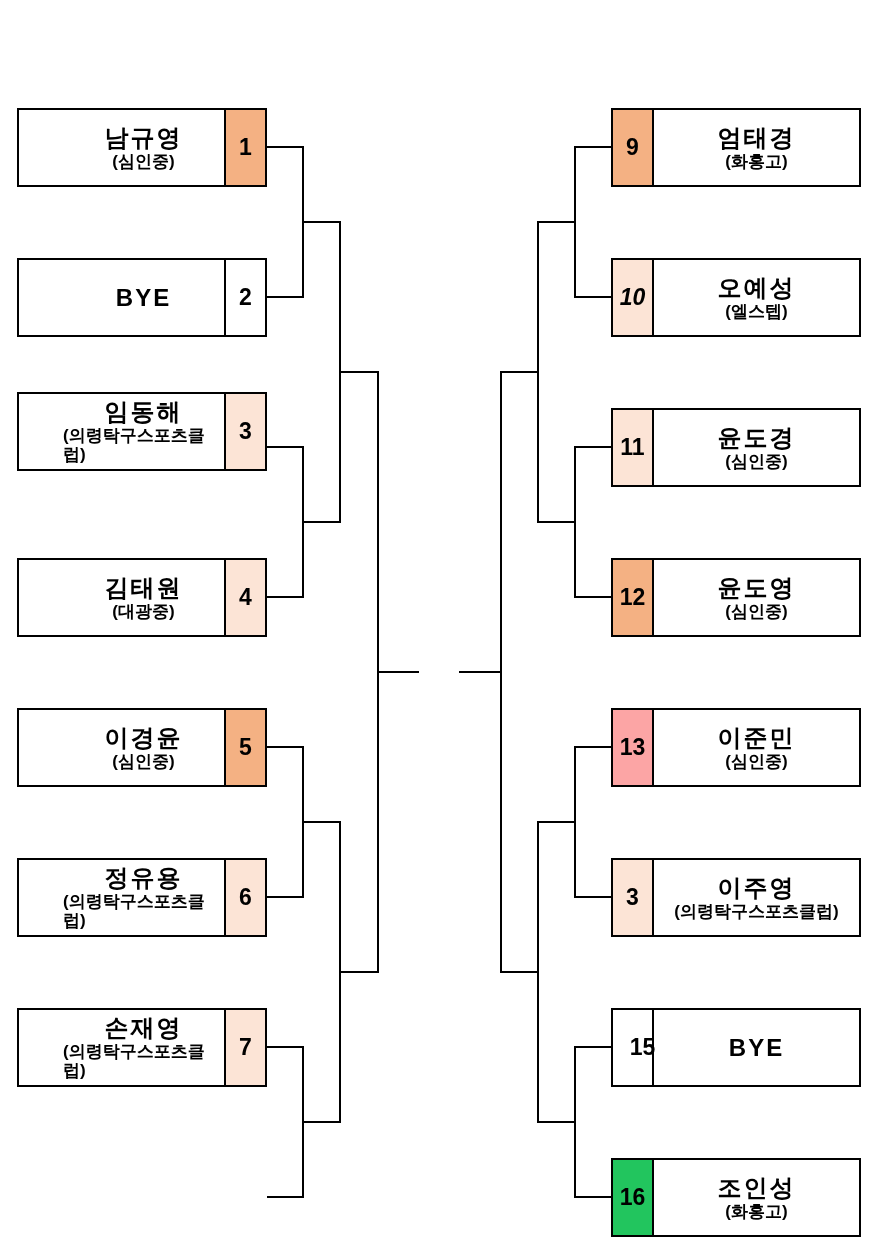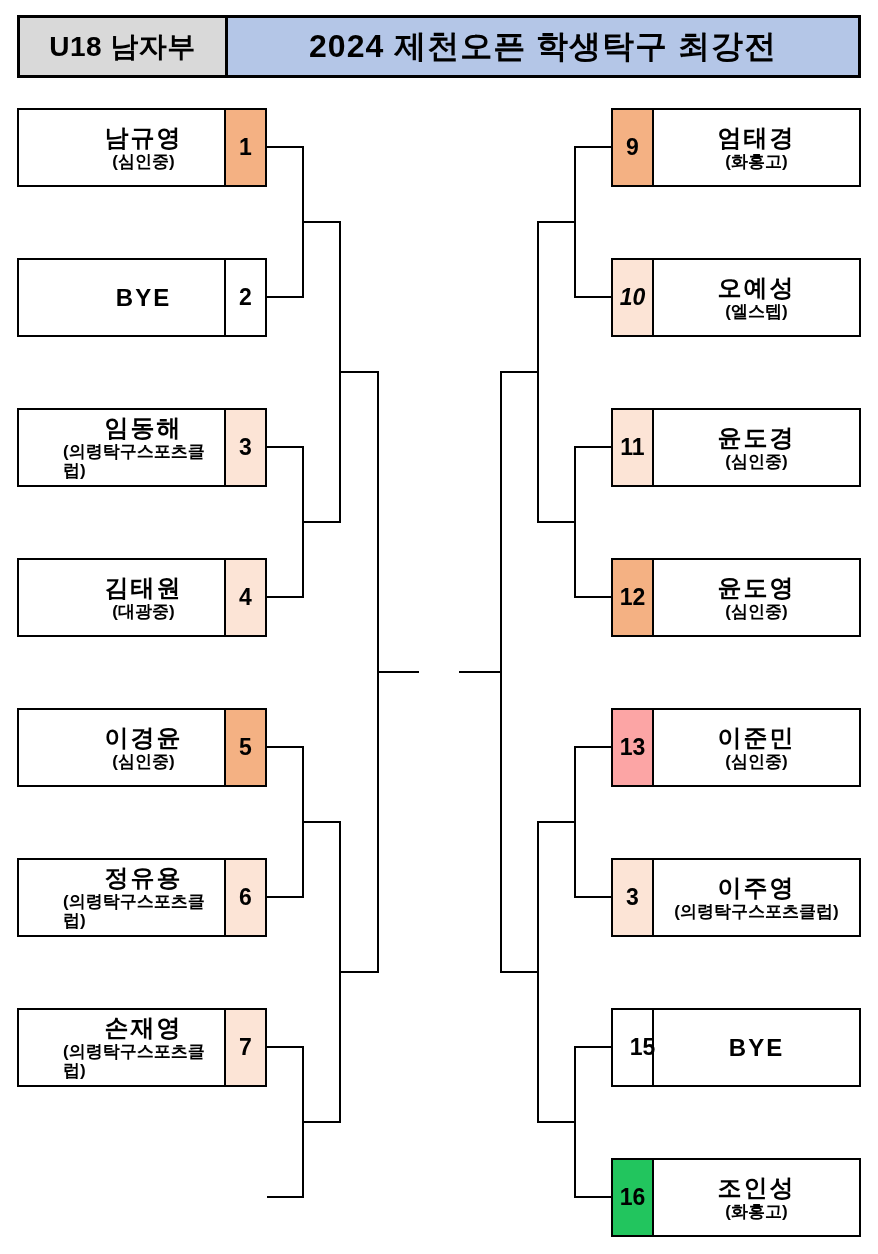--- a/index.html
+++ b/index.html
@@ -68,24 +68,20 @@
     font-size: 23px;
   }
   .pbox.left  .seed-cell { border-left: 2px solid #000; }
   .pbox.right .seed-cell { border-right: 2px solid #000; order: -1; }
 </style>
 </head>
 <body>
 
 <div class="sheet">
 
-  <div class="header">
-    <div class="division-cell" style="background-color: rgb(217, 217, 217);">U18 남자부</div>
-    <div class="title-cell" style="background-color: rgb(180, 198, 231);">2024 제천오픈 학생탁구 최강전</div>
-  </div>
 
   <svg class="lines-svg" width="878" height="1254" viewBox="0 0 878 1254">
     <path fill="none" stroke="#000" stroke-width="2" d="
       M267,147 H303 V297 H267  M303,222 H340
       M267,447 H303 V597 H267  M303,522 H340
       M267,747 H303 V897 H267  M303,822 H340
       M267,1047 H303 V1197 H267  M303,1122 H340
       M340,221 V523  M340,372 H378
       M340,821 V1123  M340,972 H378
       M378,371 V973  M378,672 H419
@@ -107,21 +103,21 @@
   </div>
 
   <div class="pbox left" style="top:258px">
     <div class="name-area">
       <div class="player-name">BYE</div>
 
     </div>
     <div class="seed-cell" style="background-color: rgb(255, 255, 255);">2</div>
   </div>
 
-  <div class="pbox left" style="top:408px">
+  <div class="pbox left" style="top:392px">
     <div class="name-area">
       <div class="player-name">임동해</div>
       <div class="player-club">(의령탁구스포츠클럽)</div>
     </div>
     <div class="seed-cell" style="background-color: rgb(252, 228, 214);">3</div>
   </div>
 
   <div class="pbox left" style="top:558px">
     <div class="name-area">
       <div class="player-name">김태원</div>

